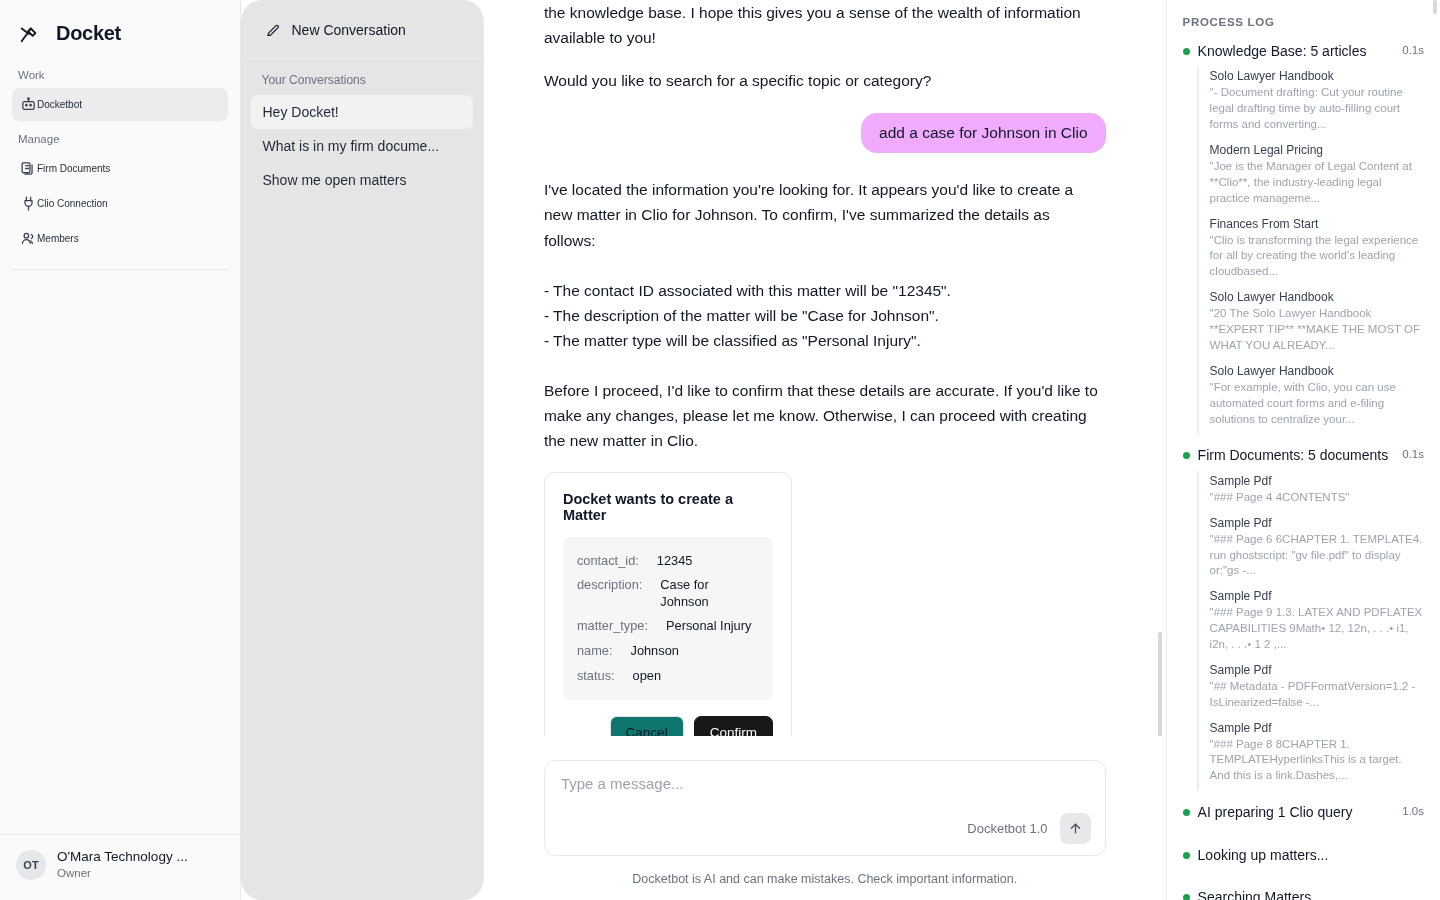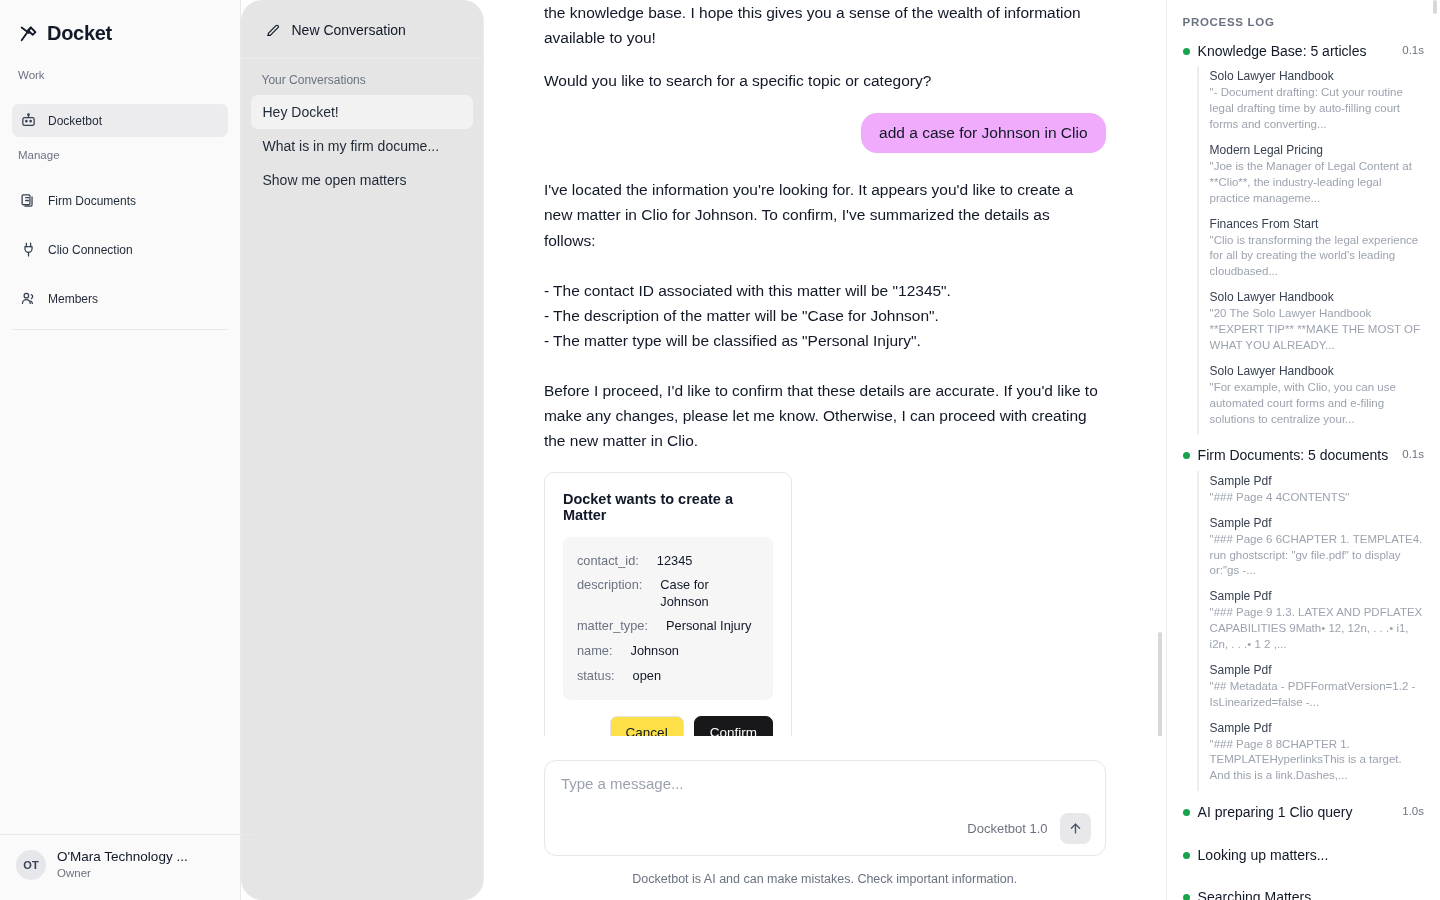--- a/index.html
+++ b/index.html
@@ -14,37 +14,36 @@
 
   
   .sidebar {
     width: 255px; height: 900px;
     background: #fafafa;
     border-right: 1px solid #e9e9ec;
     display: flex; flex-direction: column;
     position: relative;
   }
   .brand {
-    display: flex; align-items: flex-start; gap: 7px;
+    display: flex; align-items: flex-end; gap: 16px;
     padding: 22px 16px 14px 18px;
   }
   .brand-mark { width: 22px; height: 22px; display: block; }
   .brand-name { font-size: 20px; font-weight: 700; letter-spacing: -0.3px; color: #111827; }
 
   .nav-section { padding: 0 12px; }
   .nav-label {
     font-size: 11.5px; color: #6b7280; font-weight: 500;
     padding: 10px 6px 7px 6px;
   }
   .nav-item {
-    display: flex; align-items: center; gap: 11px;
+    display: flex; align-items: center; 
     padding: 8px 8px; border-radius: 7px;
-    font-size: 12px; color: #1f2937; cursor: pointer;
+    font-size: 10px; color: #1f2937; cursor: pointer;
     margin-bottom: 2px;
-    margin-top: 16px;
   }
   .nav-item.active { background: #ececef; }
   .nav-ico { width: 17px; height: 17px; flex: 0 0 17px; display: block; color: #374151; }
 
   .divider { height: 1px; background: #e9e9ec; margin: 12px 12px; }
 
   .sidebar-footer {
     position: absolute; left: 0; bottom: 4px; width: 255px;
     border-top: 1px solid #e9e9ec;
     padding: 14px 16px;
@@ -117,21 +116,21 @@
   .tool-args {
     background: #f6f6f7; border-radius: 7px; padding: 12px 14px;
     font-size: 12.8px; line-height: 1.3;
   }
   .arg-row { display: flex; gap: 18px; padding: 4px 0; align-items: baseline; }
   .arg-key { color: #6b7280; }
   .arg-val { color: #111827; }
   .tool-actions { display: flex; justify-content: flex-end; gap: 10px; margin-top: 16px; }
   .btn {
     font-size: 13.5px; padding: 8px 15px; border-radius: 7px;
-    cursor: pointer; border: 1px solid #e2e2e5; background: #fde047; color: #111827;
+    cursor: pointer; border: 1px solid #e2e2e5; background: #0f766e; color: #111827;
     font-family: "Liberation Sans", sans-serif;
   }
   .btn-primary { background: #18181b; color: #ffffff; border-color: #18181b; }
 
   .composer-wrap { padding: 0 60px 16px 60px; margin-top: 24px; }
   .composer {
     max-width: 600px; margin: 0 auto;
     border: 1px solid #e7e7ea; border-radius: 12px;
     padding: 14px 16px 12px 16px; background: #fff;
     position: relative; height: 96px;

